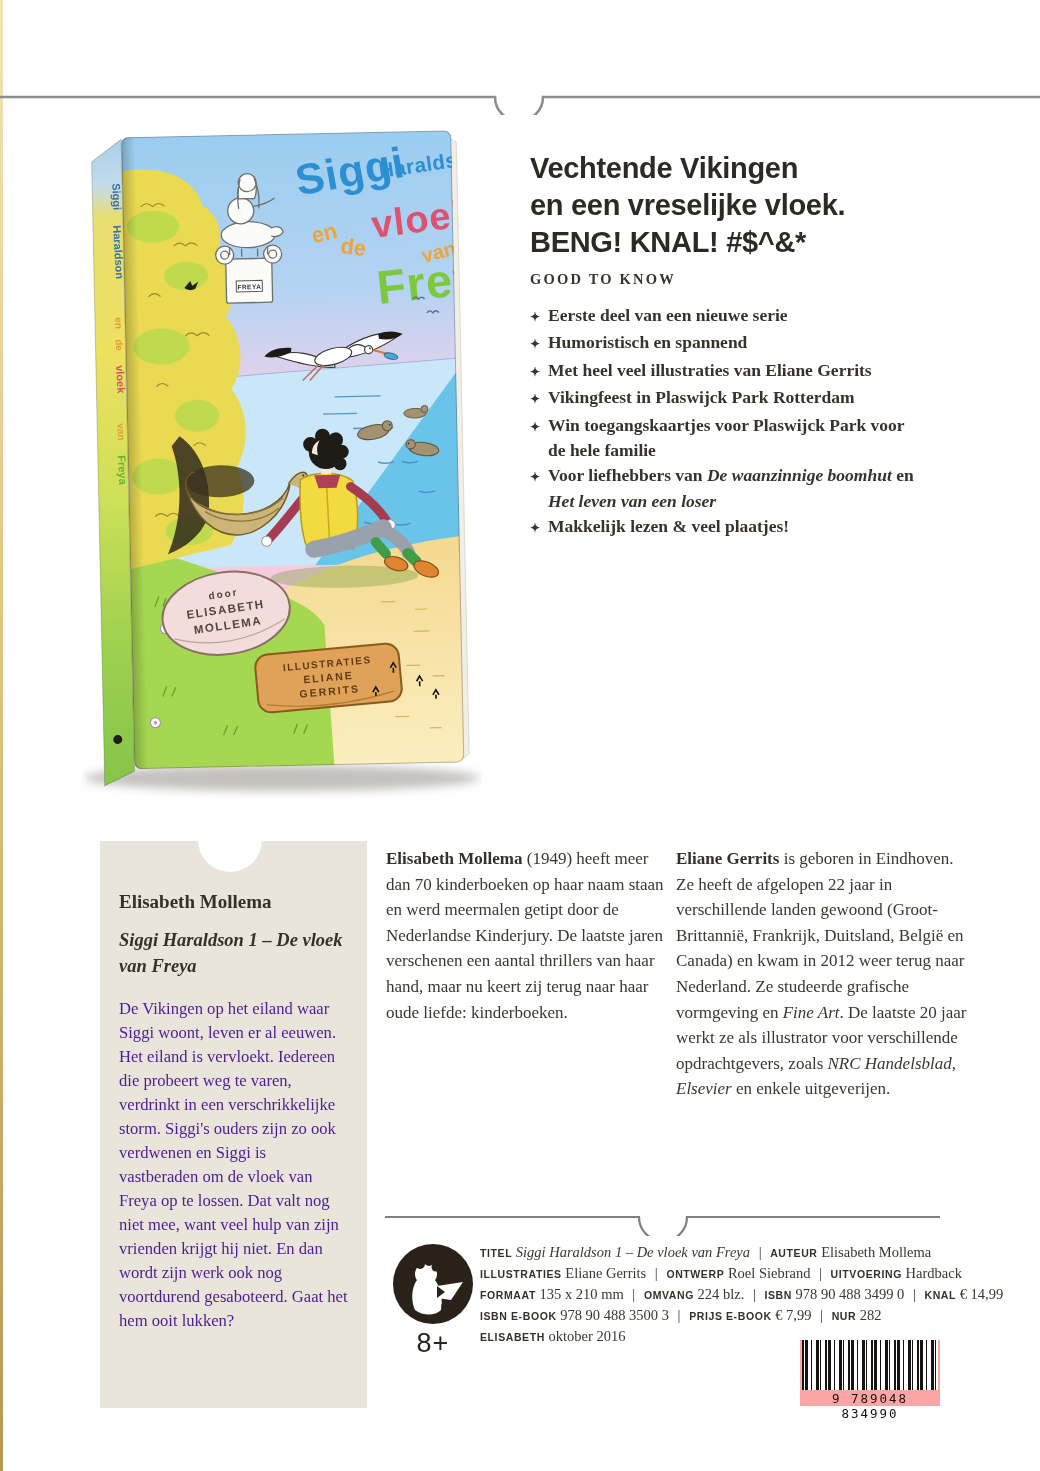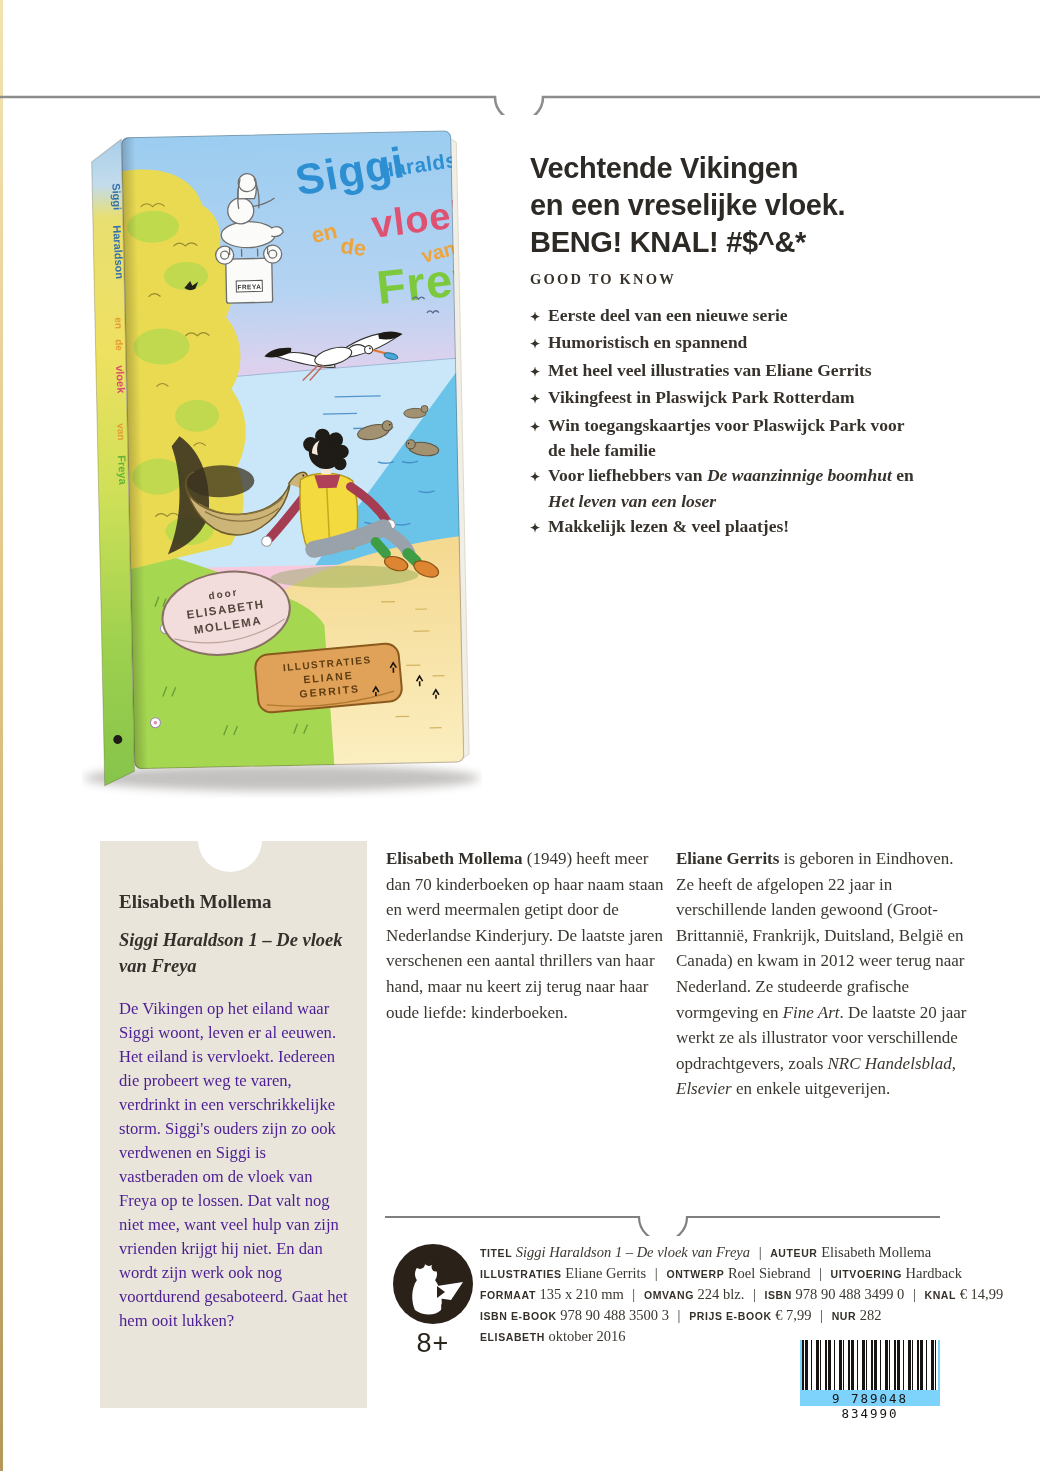--- a/index.html
+++ b/index.html
@@ -51,21 +51,21 @@
 
   
   .specs{left:480px;top:1242px;width:480px;white-space:nowrap;}
   .specs .row{line-height:20px;font-size:14.5px;color:#3b362f;}
   .specs .lbl{font-family:"Liberation Sans",sans-serif;font-weight:700;
     font-size:10.5px;letter-spacing:.6px;color:#35302a;}
   .specs .sep{padding:0 5px;color:#35302a;}
   .specs .it{font-style:italic;}
 
   
-  .barcode{left:800px;top:1340px;width:140px;height:66px;background:#7dd3fc;}
+  .barcode{left:800px;top:1340px;width:140px;height:66px;background:#fca5a5;}
   .barcode .bars{height:50px;margin:0 2px;
     background:repeating-linear-gradient(90deg,
       #161310 0 2px,#fff 2px 3px,
       #161310 3px 6px,#fff 6px 9px,
       #161310 9px 10px,#fff 10px 14px,
       #161310 14px 17px,#fff 17px 18px,
       #161310 18px 19px,#fff 19px 23px);}
   .barcode .digits{font-family:"DejaVu Sans Mono",monospace;font-size:12.5px;
     color:#161310;letter-spacing:2px;text-align:center;margin-top:1px;}
 </style>

